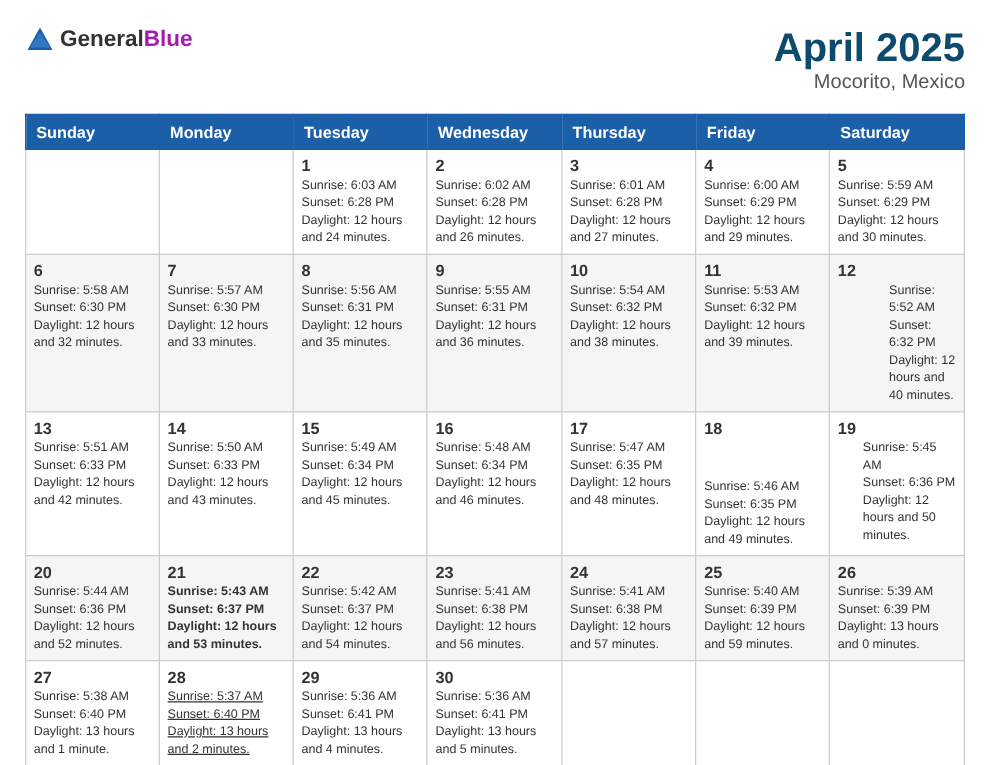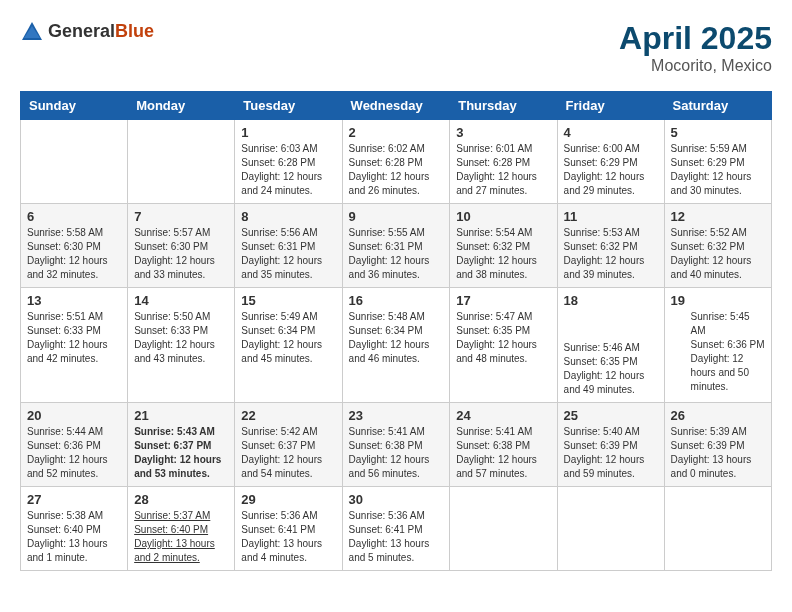--- a/index.html
+++ b/index.html
@@ -26,21 +26,21 @@
       line-height: 1.1;
     }
     .logo-general {
       font-size: 18px;
       font-weight: bold;
       color: #333;
     }
     .logo-blue {
       font-size: 18px;
       font-weight: bold;
-      color: #c2410c;
+      color: #a21caf;
     }
     .logo-icon {
       width: 24px;
       height: 24px;
       margin-right: 4px;
     }
     .title-area {
       text-align: right;
     }
     .month-title {
@@ -191,21 +191,21 @@
 Daylight: 12 hours and 38 minutes.</div>
         </td>
         <td>
           <div class="day-number">11</div>
           <div class="day-info" style="white-space: pre-line;">Sunrise: 5:53 AM
 Sunset: 6:32 PM
 Daylight: 12 hours and 39 minutes.</div>
         </td>
         <td>
           <div class="day-number">12</div>
-          <div class="day-info" style="white-space: pre-line;">Sunrise: 5:52 AM
+          <div class="day-info" style="white-space: pre-line; margin-left: 41px;">Sunrise: 5:52 AM
 Sunset: 6:32 PM
 Daylight: 12 hours and 40 minutes.</div>
         </td>
       </tr>
       <tr>
         <td>
           <div class="day-number">13</div>
           <div class="day-info" style="white-space: pre-line;">Sunrise: 5:51 AM
 Sunset: 6:33 PM
 Daylight: 12 hours and 42 minutes.</div>

